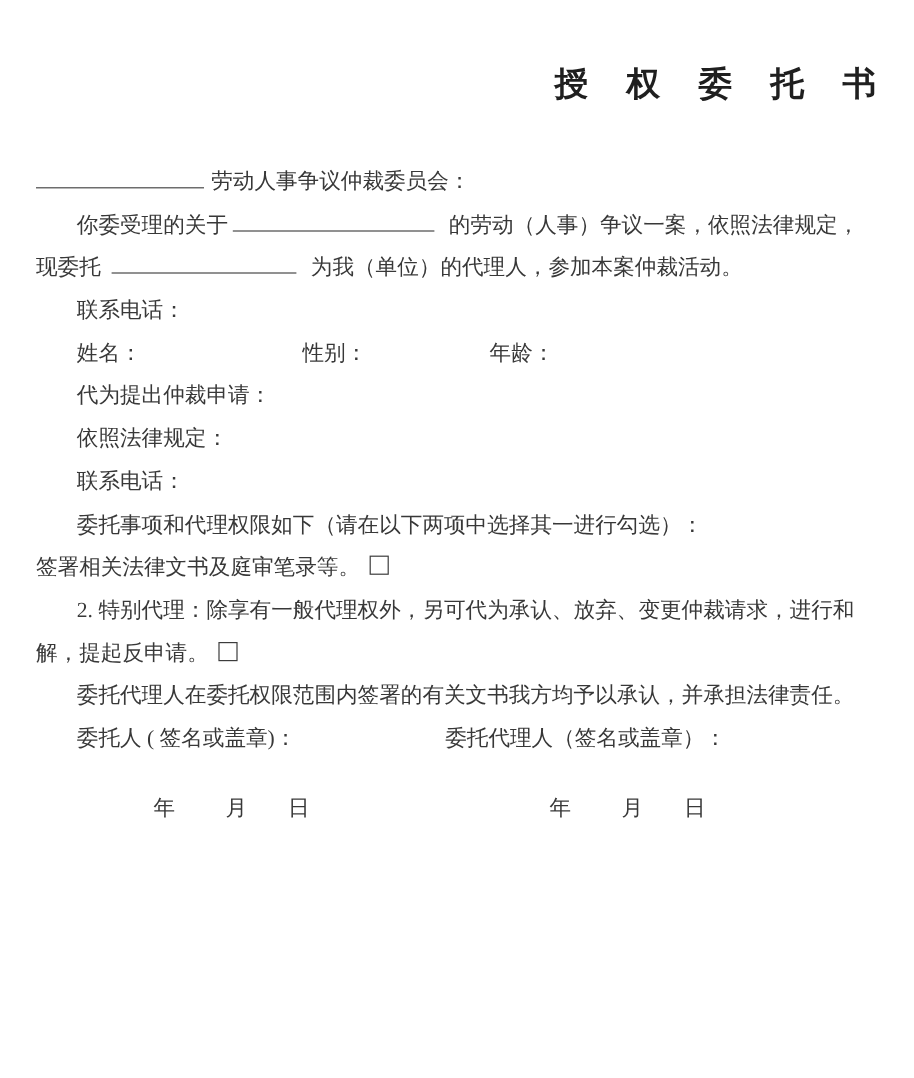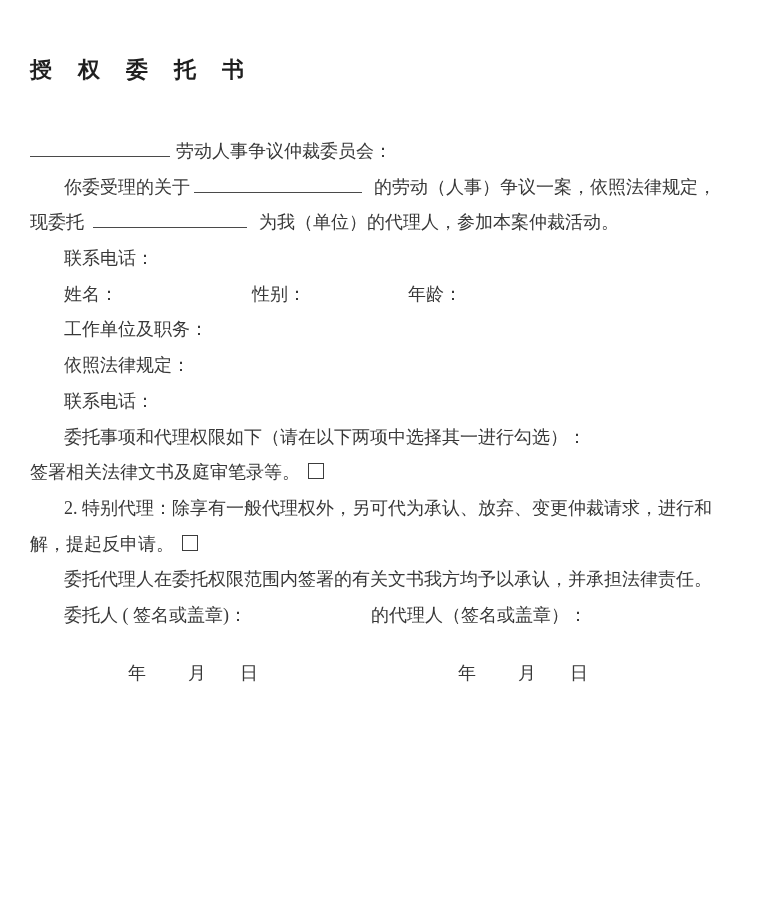--- a/index.html
+++ b/index.html
@@ -9,24 +9,24 @@
     box-sizing:border-box;
     padding:52px 30px 0 30px;
     background:#ffffff;
     overflow:hidden;
     font-family:"Liberation Serif","DejaVu Serif",serif;
     font-size:18px;
     color:#383838;
   }
   .title{
     margin:0;
-    text-align:left;
+    text-align:right;
     font-family:"Liberation Sans","DejaVu Sans",sans-serif;
     font-weight:bold;
-    font-size:22px;
+    font-size:28px;
     line-height:36px;
     letter-spacing:2px;
     color:#1f1f1f;
   }
   .body-block{margin-top:46px;}
   .line{
     position:relative;
     height:35.7px;
     line-height:35.7px;
     white-space:nowrap;
@@ -80,21 +80,21 @@
       <span>联系电话：</span>
     </div>
 
     <div class="line">
       <span class="pos" style="left:34px">姓名：</span>
       <span class="pos" style="left:222px">性别：</span>
       <span class="pos" style="left:378px">年龄：</span>
     </div>
 
     <div class="line indent">
-      <span>工作单位及职务：</span>
+      <span>代为提出仲裁申请：</span>
     </div>
 
     <div class="line indent">
       <span>依照法律规定：</span>
     </div>
 
     <div class="line indent">
       <span>联系电话：</span>
     </div>
 
@@ -116,21 +116,21 @@
     </div>
 
     <div class="line indent">
       <span>委托代理人在委托权限范围内签署的有关文书我方均予以承认，并承担法律责任。</span>
     </div>
 
   </div>
 
   <div class="line sig-line">
     <span class="pos" style="left:34px">委托人 ( 签名或盖章)：</span>
-    <span class="pos" style="left:341px">的代理人（签名或盖章）：</span>
+    <span class="pos" style="left:341px">委托代理人（签名或盖章）：</span>
   </div>
 
   <div class="line date-line">
     <span class="date-group" style="left:98px">
       <span class="date-sep-a">年</span><span class="date-sep-b">月</span><span>日</span>
     </span>
     <span class="date-group" style="left:428px">
       <span class="date-sep-a">年</span><span class="date-sep-b">月</span><span>日</span>
     </span>
   </div>

